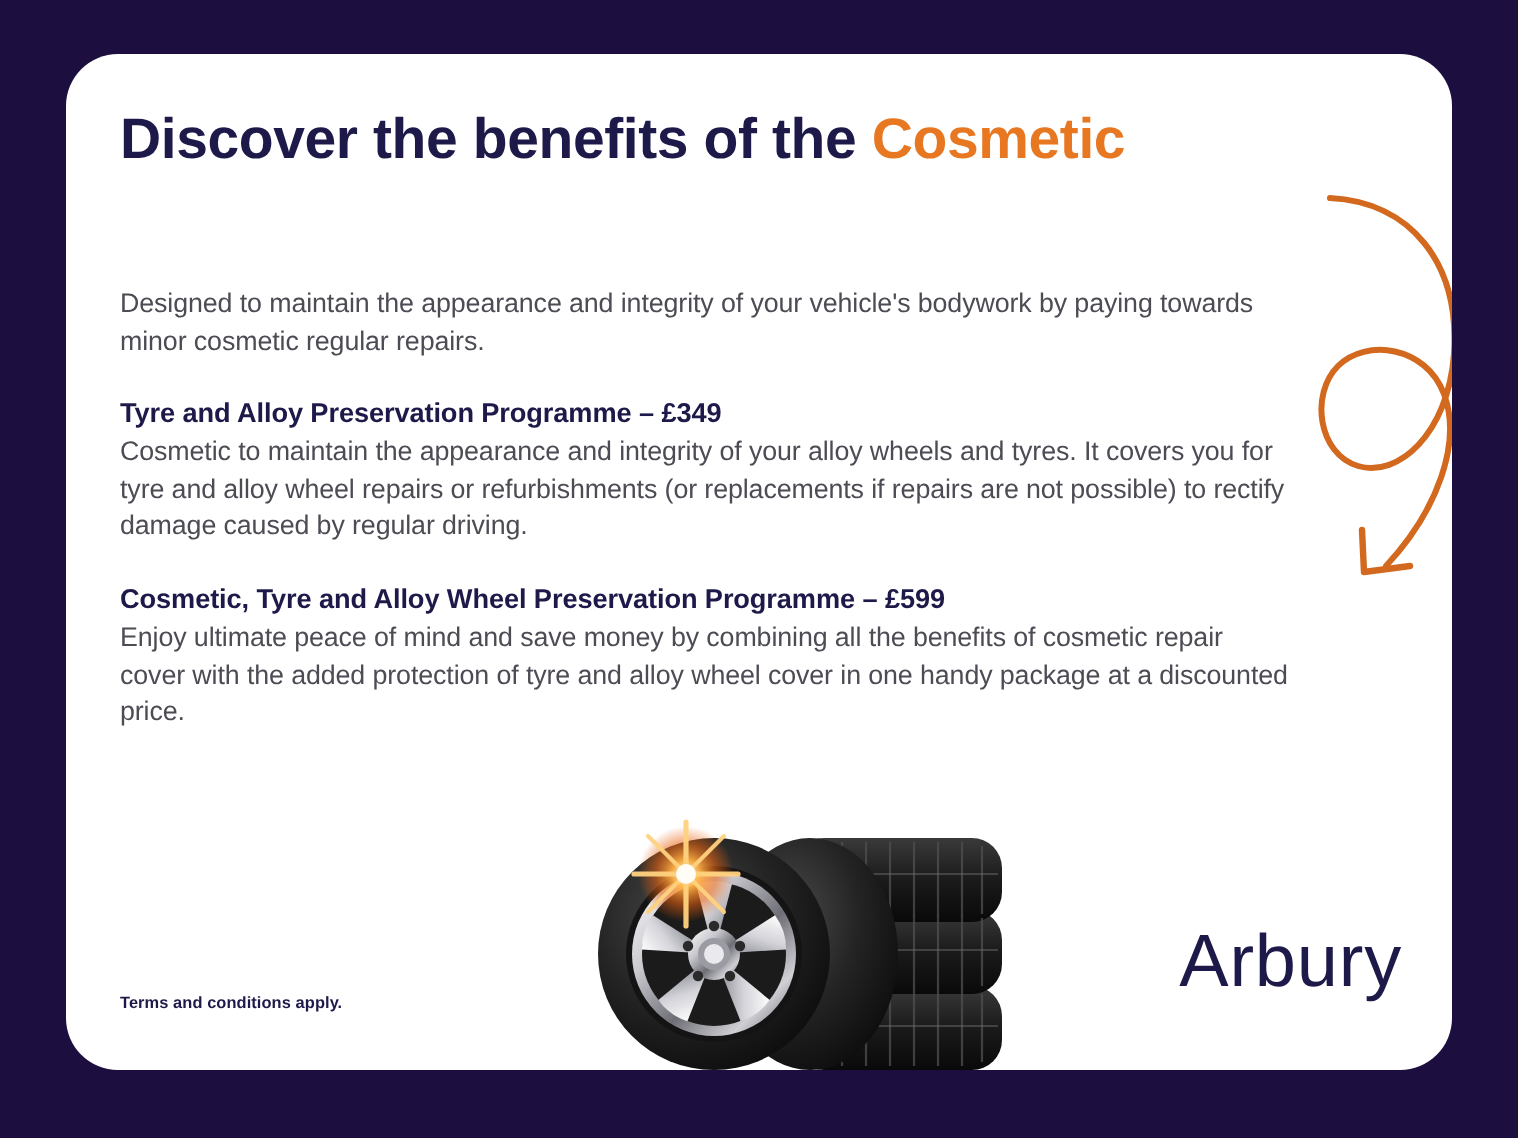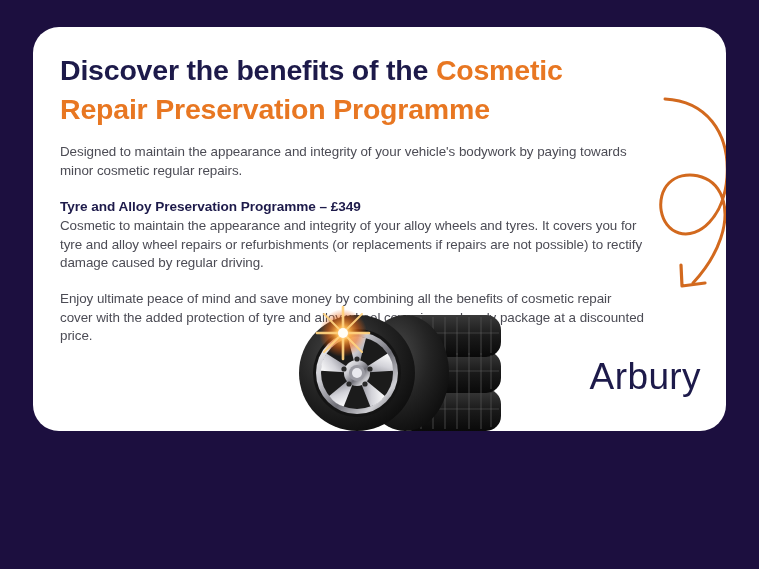--- a/index.html
+++ b/index.html
@@ -23,21 +23,21 @@
     height: 569px;
     background: #1c0f3f;
   }
 
   
   #card {
     position: absolute;
     left: 33px;
     top: 27px;
     width: 693px;
-    height: 404px;
+    height: 508px;
     background: #ffffff;
     border-radius: 26px;
     overflow: hidden;
   }
 
   
   #headline {
     position: absolute;
     left: 27px;
     top: 24px;
@@ -120,35 +120,35 @@
 </style>
 </head>
 <body>
 
 <div id="stage">
 
   <div id="card">
 
     <h1 id="headline">
       <span>Discover the benefits of the </span><span class="hl-accent">Cosmetic</span><br>
-      <span class="hl-accent">Repair Preservation Programme</span>
     </h1>
 
     <div id="sections">
 
       <div class="section">
         <div class="sec-body">Designed to maintain the appearance and integrity of your vehicle's bodywork by paying towards minor cosmetic regular repairs.</div>
       </div>
 
       <div class="section">
         <div class="sec-head">Tyre and Alloy Preservation Programme – £349</div>
         <div class="sec-body">Cosmetic to maintain the appearance and integrity of your alloy wheels and tyres. It covers you for tyre and alloy wheel repairs or refurbishments (or replacements if repairs are not possible) to rectify damage caused by regular driving.</div>
       </div>
 
       <div class="section">
+        <div class="sec-head">Cosmetic, Tyre and Alloy Wheel Preservation Programme – £599</div>
         <div class="sec-body">Enjoy ultimate peace of mind and save money by combining all the benefits of cosmetic repair cover with the added protection of tyre and alloy wheel cover in one handy package at a discounted price.</div>
       </div>
 
     </div>
 
     <div id="terms">Terms and conditions apply.</div>
 
     <div id="logo">Arbury</div>
 
     <svg id="arrow" viewBox="0 0 115 240" fill="none">

